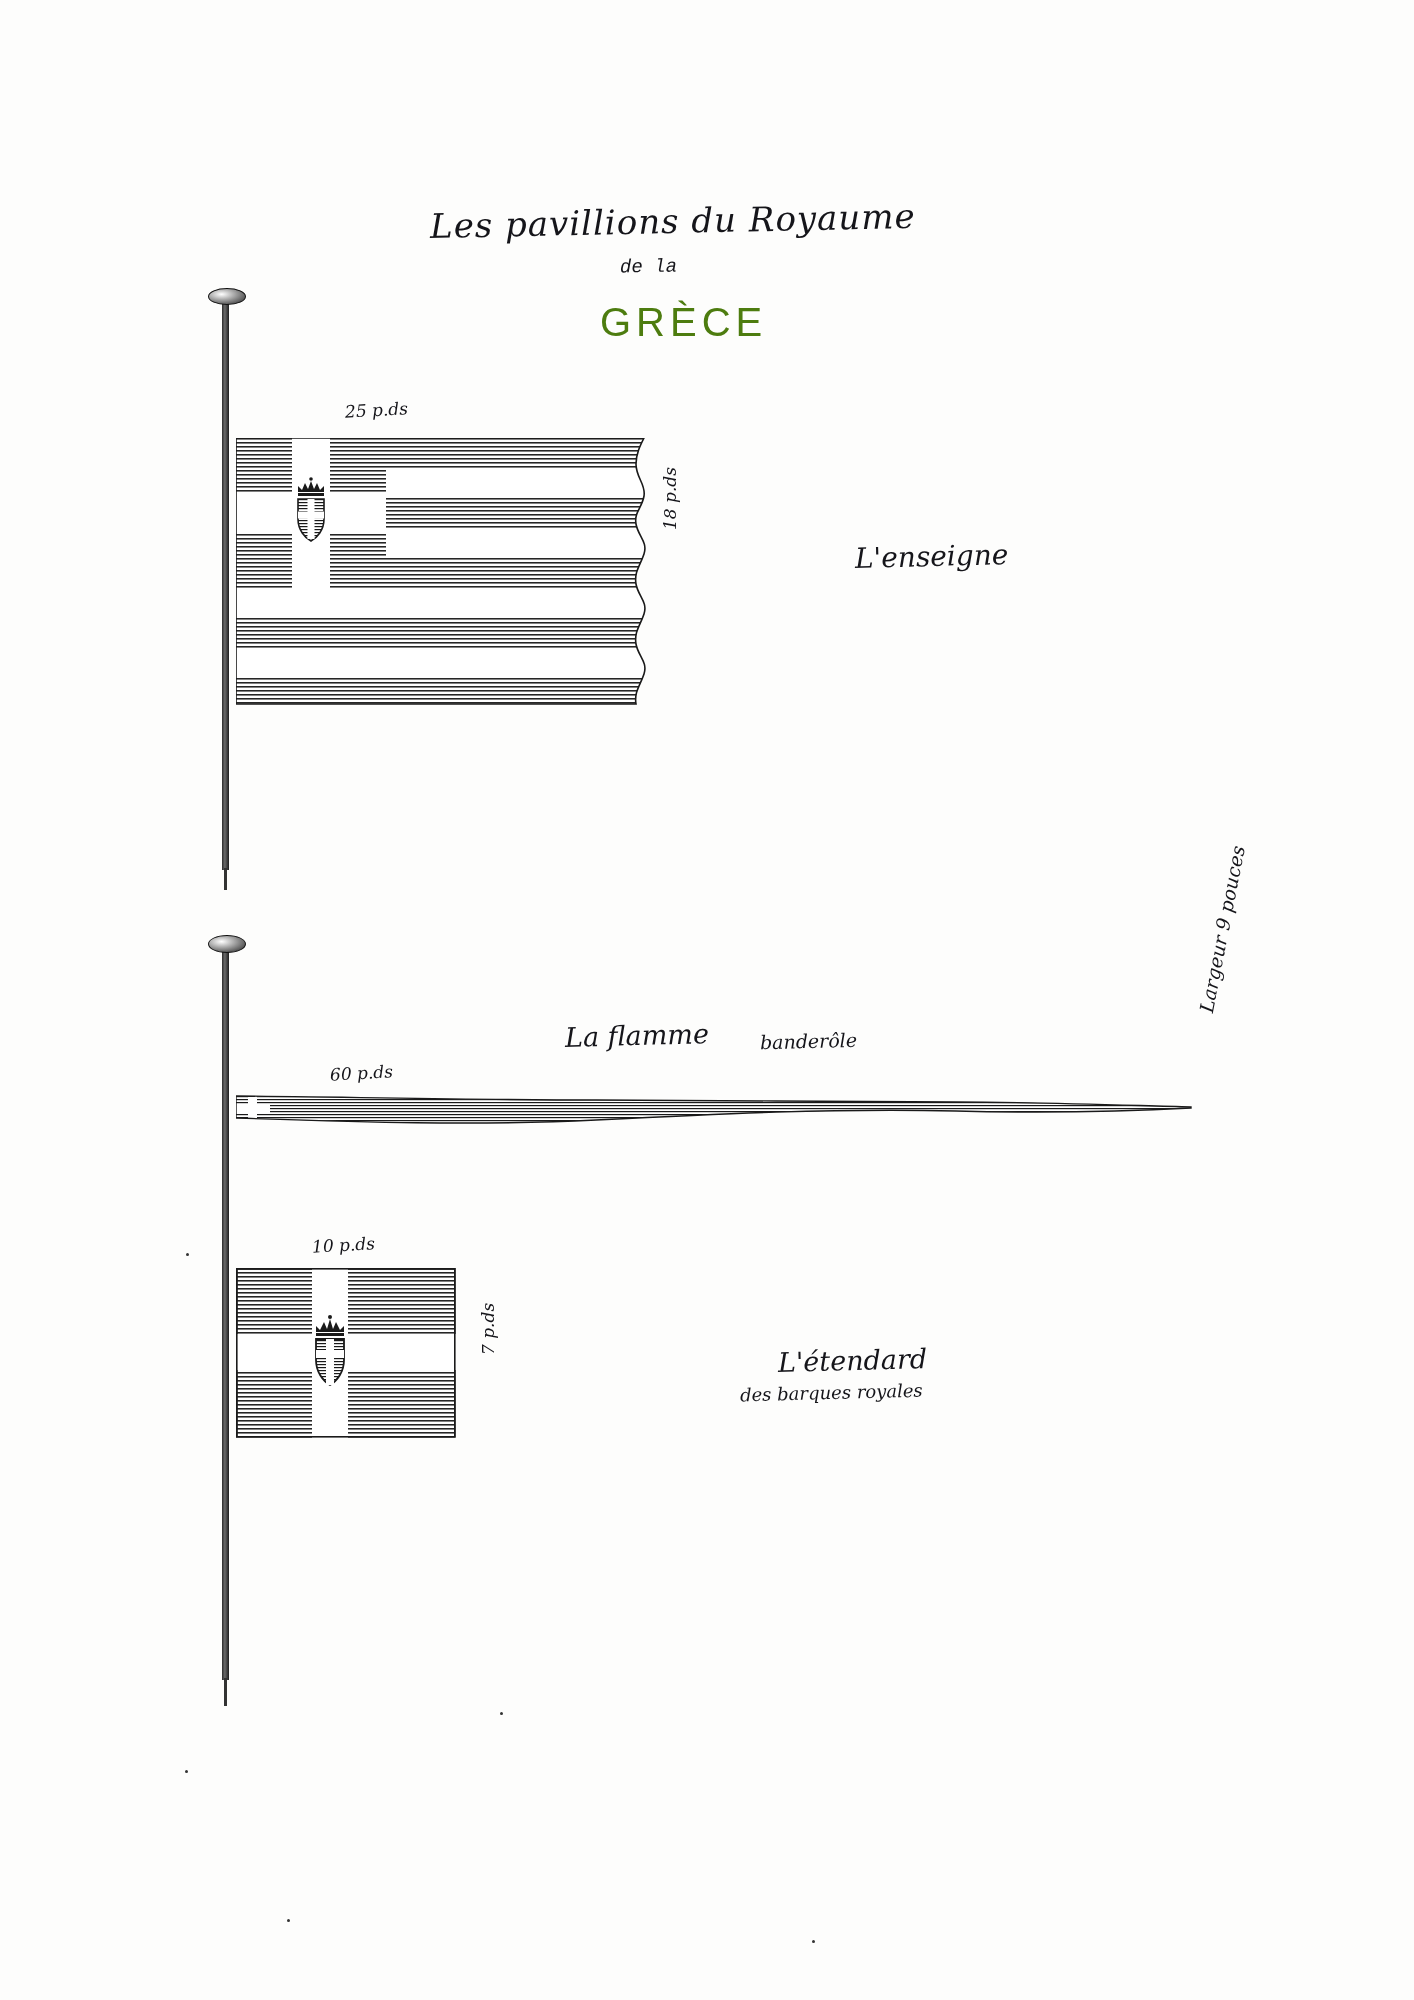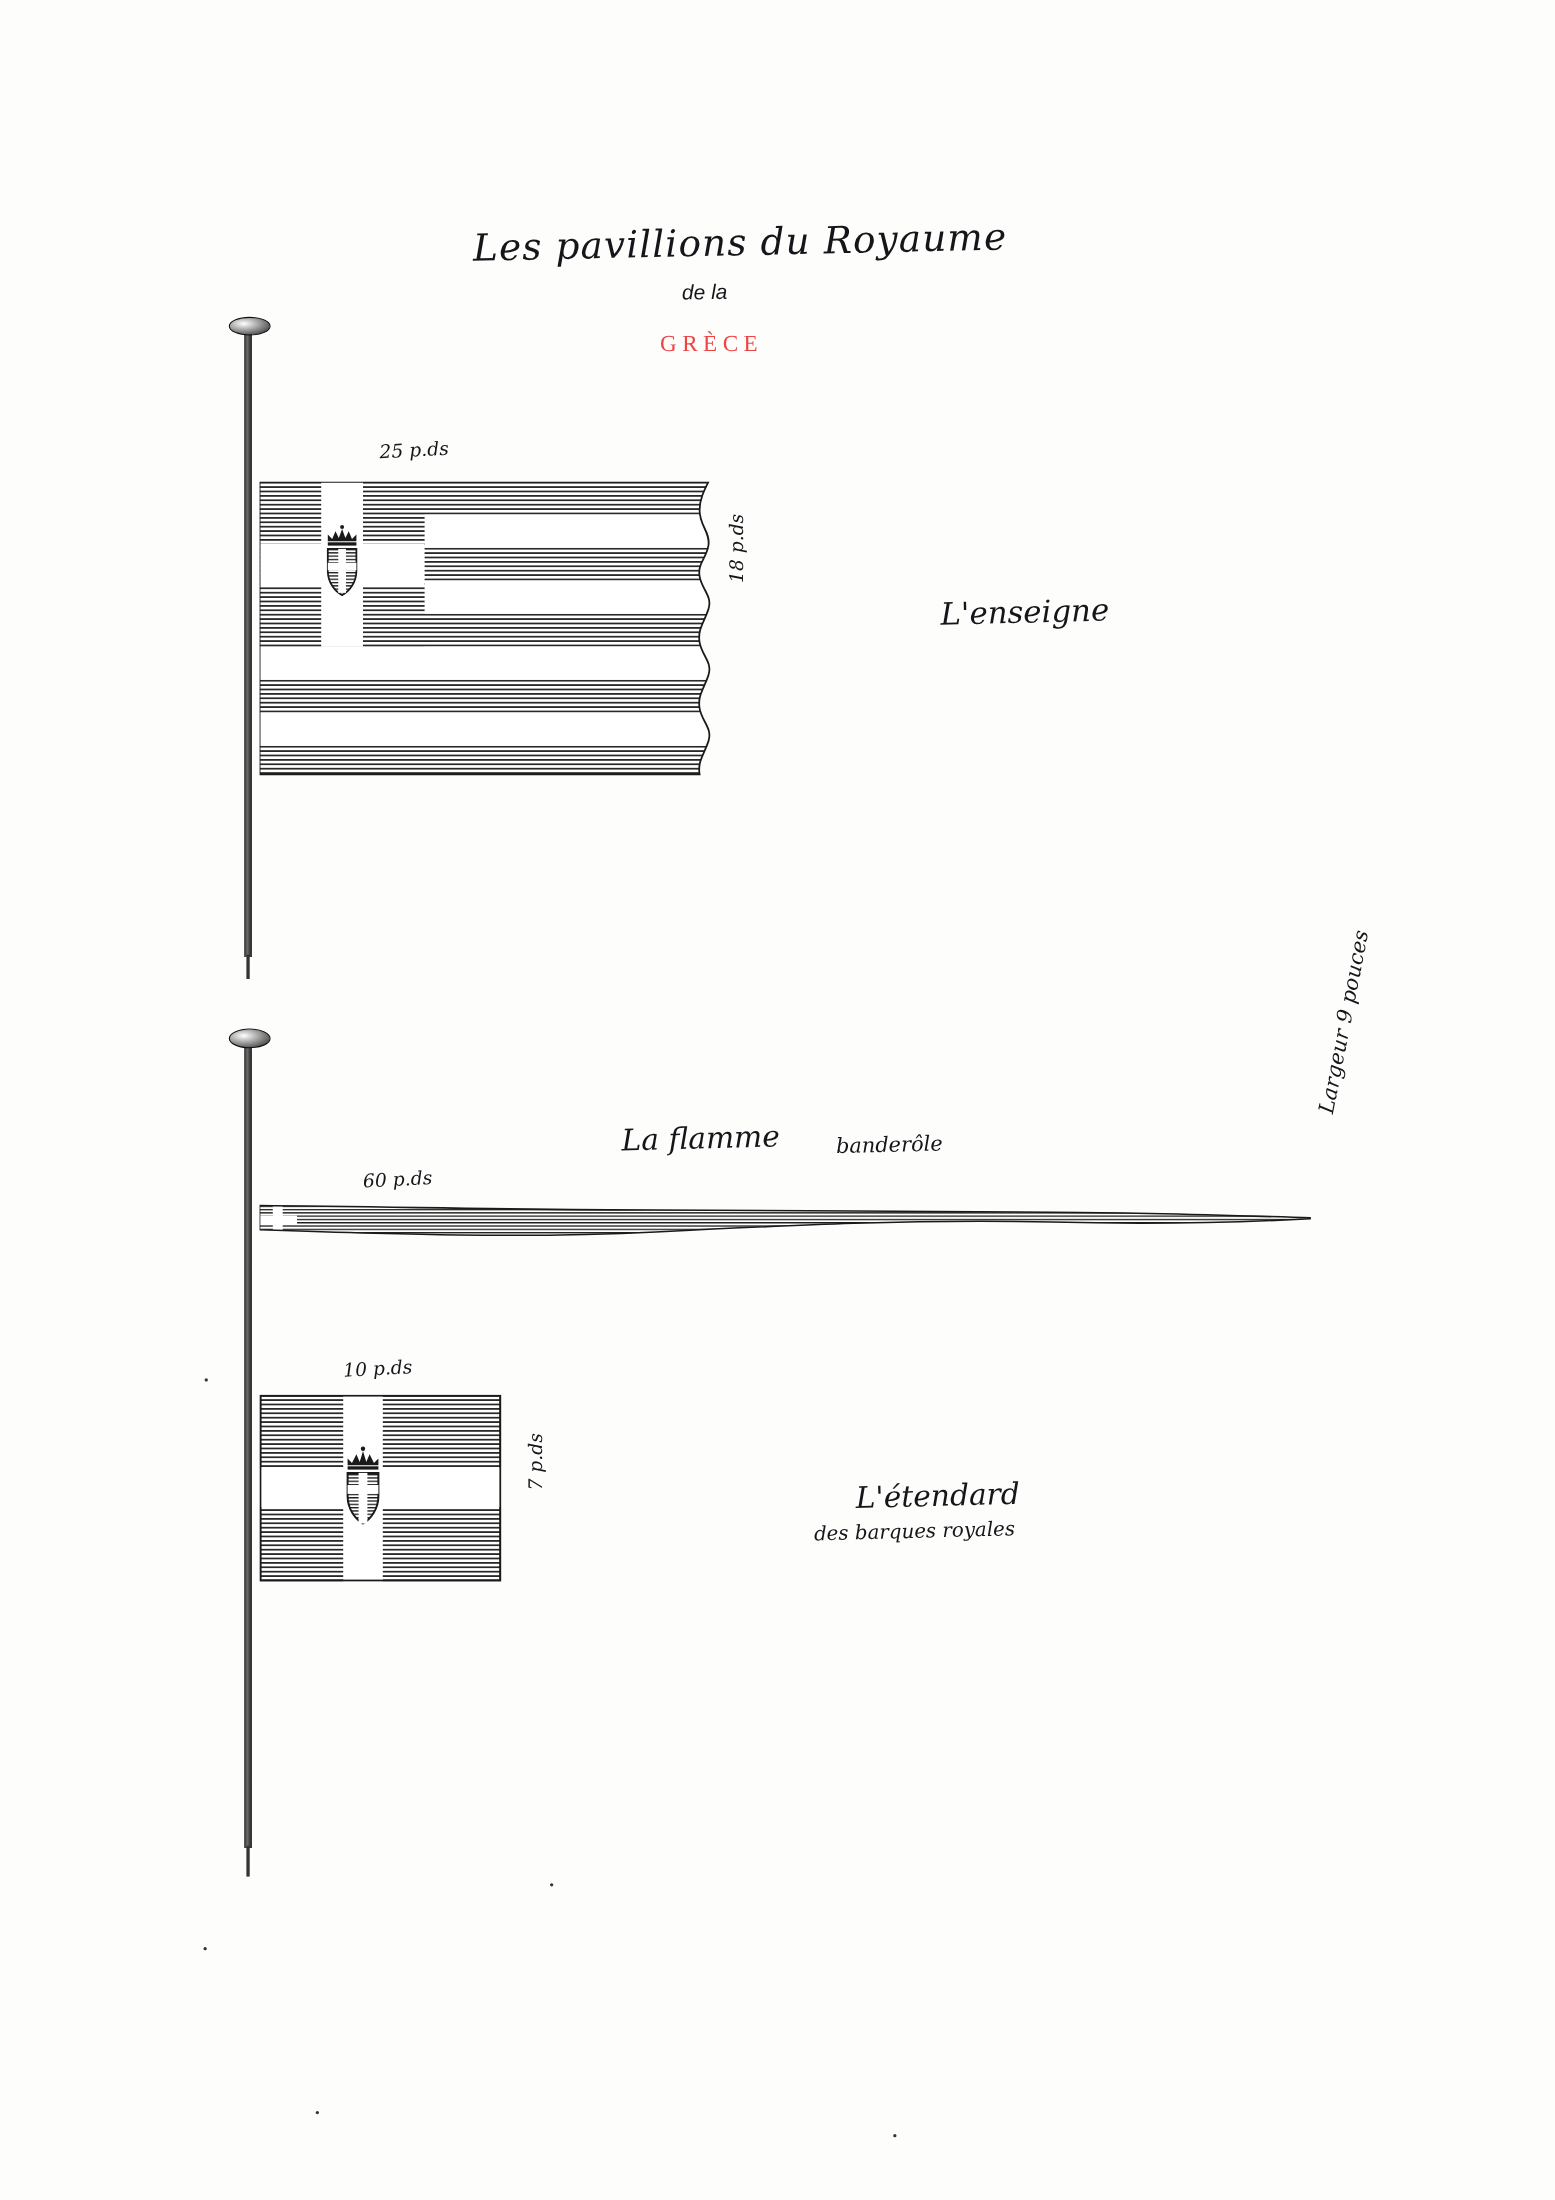--- a/index.html
+++ b/index.html
@@ -35,34 +35,34 @@
     font-size: 34px;
     letter-spacing: 1px;
     color: #15151a;
     transform: rotate(-1.2deg);
     white-space: nowrap;
   }
   .title-sub {
     position: absolute;
     left: 620px;
     top: 256px;
-    font-family: Liberation Sans, sans-serif;
+    font-family: Liberation Mono, monospace;
     font-style: italic;
     font-size: 19px;
     color: #15151a;
     transform: rotate(-1deg);
   }
   .title-country {
     position: absolute;
     left: 600px;
     top: 300px;
-    font-family: Liberation Serif, serif;
-    font-size: 21px;
+    font-family: Liberation Sans, sans-serif;
+    font-size: 40px;
     letter-spacing: 5px;
-    color: #ef4444;
+    color: #4d7c0f;
   }
 
   
   .script {
     font-family: "DejaVu Serif", serif;
     font-style: italic;
     color: #15151a;
     white-space: nowrap;
   }
 

